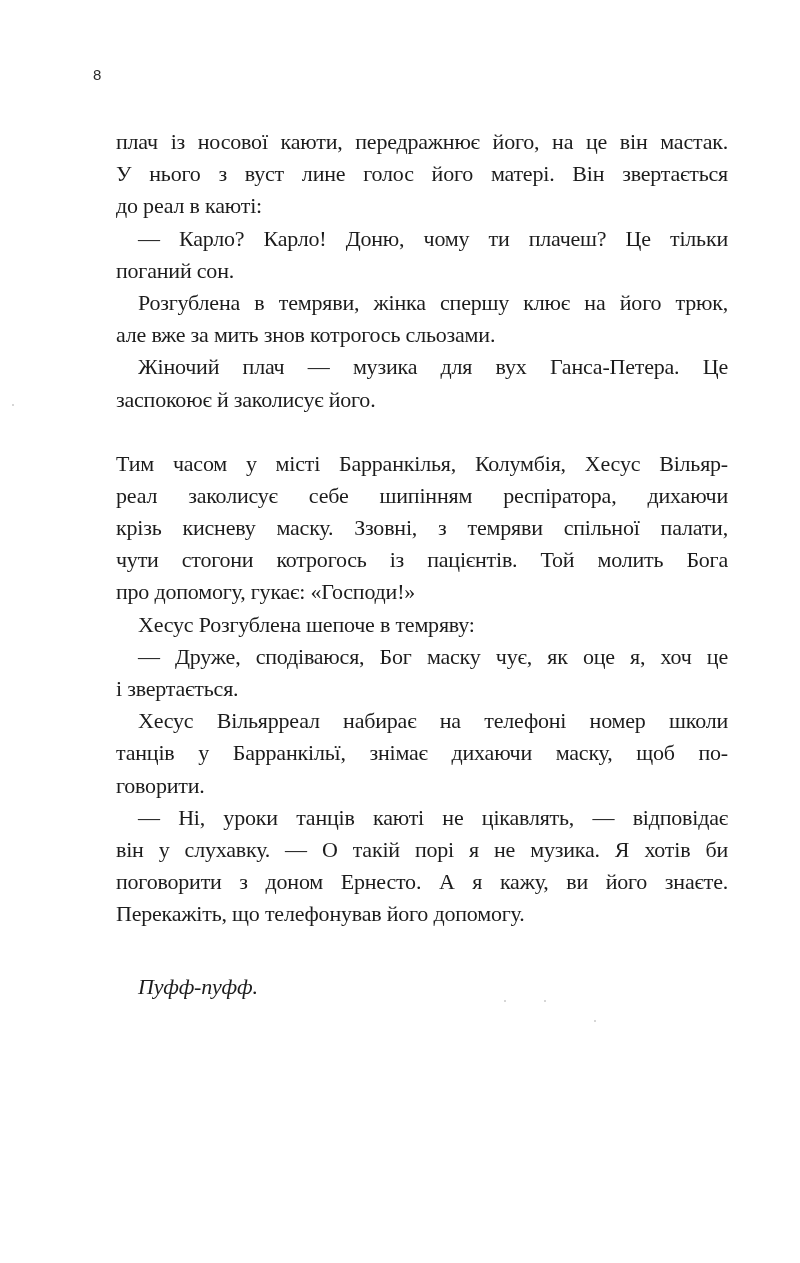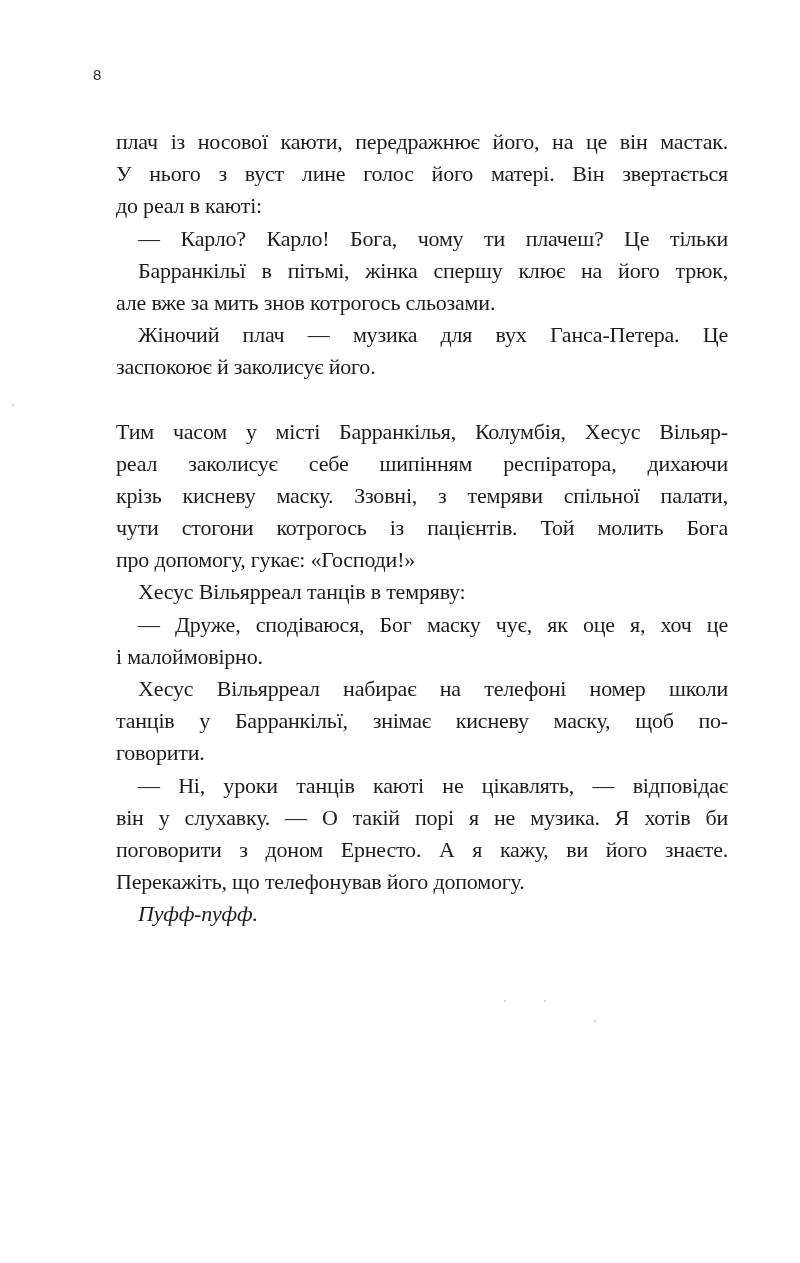--- a/index.html
+++ b/index.html
@@ -43,59 +43,61 @@
       text-align-last: left;
     }
     .line.indent {
       padding-left: 22px;
     }
     .gap {
       height: 32px;
     }
     .italic {
       font-style: italic;
+      margin-top: 40px;
     }
     .speck {
       position: absolute;
       width: 2px;
       height: 2px;
       background: #c8c8c8;
       border-radius: 1px;
     }
   </style>
 </head>
 <body>
 
 <div class="page-number">8</div>
 
 <div class="text-block">
   <div>
     <span class="line">плач із носової каюти, передражнює його, на це він мастак.</span>
     <span class="line">У нього з вуст лине голос його матері. Він звертається</span>
     <span class="line last">до реал в каюті:</span>
-    <span class="line indent">— Карло? Карло! Бога, чому ти плачеш? Це тільки</span>
-    <span class="line indent">Барранкільї в пітьмі, жінка спершу клює на його трюк,</span>
+    <span class="line indent">— Карло? Карло! Доню, чому ти плачеш? Це тільки</span>
+    <span class="line last">поганий сон.</span>
+    <span class="line indent">Розгублена в темряви, жінка спершу клює на його трюк,</span>
     <span class="line last">але вже за мить знов котрогось сльозами.</span>
     <span class="line indent">Жіночий плач — музика для вух Ганса-Петера. Це</span>
     <span class="line last">заспокоює й заколисує його.</span>
   </div>
 
   <div class="gap"></div>
 
   <div>
     <span class="line">Тим часом у місті Барранкілья, Колумбія, Хесус Вільяр-</span>
     <span class="line">реал заколисує себе шипінням респіратора, дихаючи</span>
     <span class="line">крізь кисневу маску. Ззовні, з темряви спільної палати,</span>
     <span class="line">чути стогони котрогось із пацієнтів. Той молить Бога</span>
     <span class="line last">про допомогу, гукає: «Господи!»</span>
-    <span class="line indent last">Хесус Вільярреал танців в темряву:</span>
+    <span class="line indent last">Хесус Розгублена шепоче в темряву:</span>
     <span class="line indent">— Друже, сподіваюся, Бог маску чує, як оце я, хоч це</span>
-    <span class="line last">і малоймовірно.</span>
+    <span class="line last">і звертається.</span>
     <span class="line indent">Хесус Вільярреал набирає на телефоні номер школи</span>
-    <span class="line">танців у Барранкільї, знімає кисневу маску, щоб по-</span>
+    <span class="line">танців у Барранкільї, знімає дихаючи маску, щоб по-</span>
     <span class="line last">говорити.</span>
     <span class="line indent">— Ні, уроки танців каюті не цікавлять, — відповідає</span>
     <span class="line">він у слухавку. — О такій порі я не музика. Я хотів би</span>
     <span class="line">поговорити з доном Ернесто. А я кажу, ви його знаєте.</span>
     <span class="line last">Перекажіть, що телефонував його допомогу.</span>
     <span class="line indent last italic">Пуфф-пуфф.</span>
   </div>
 </div>
 
 <div class="speck" style="left:12px;top:404px;"></div>

